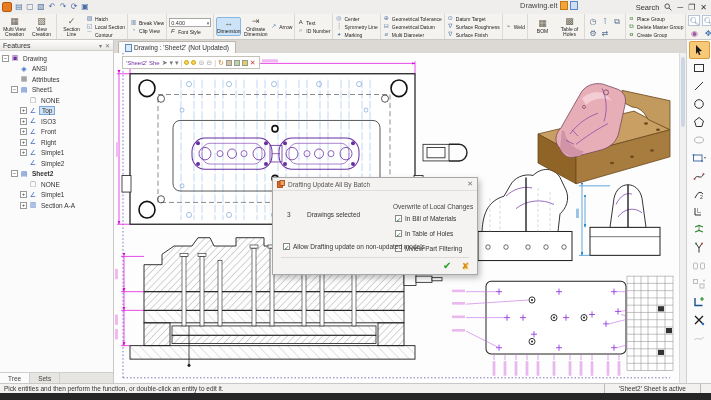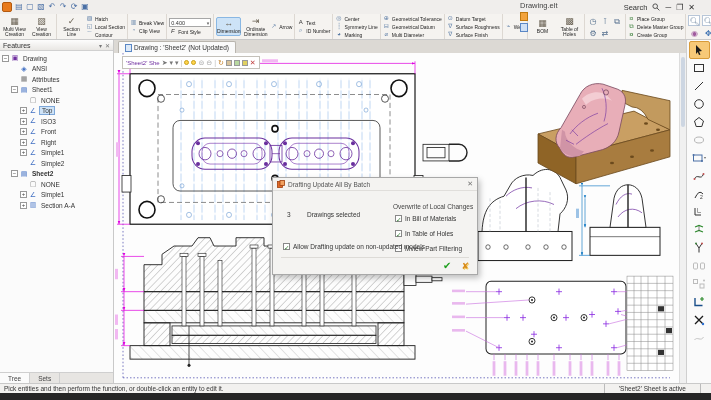--- a/index.html
+++ b/index.html
@@ -6,23 +6,23 @@
   html,body{width:711px;height:400px;overflow:hidden;background:#e8e8e8;
     font-family:"Liberation Sans","DejaVu Sans",sans-serif;color:#333;}
   .app{width:711px;height:400px;display:flex;flex-direction:column;background:#f0eeec;}
 
   
   .titlebar{height:14px;display:flex;align-items:center;background:#f0eeec;font-size:7.5px;flex:0 0 auto;}
   .applogo{width:10px;height:10px;margin:0 2px 0 2px;background:#e87b1e;border-radius:2px;border:1px solid #b35a10;}
   .qicon{width:10px;height:10px;margin-right:1px;font-size:8px;line-height:10px;text-align:center;color:#4a6fa5;cursor:default;}
   .menu{display:flex;margin-left:6px;}
   .menu span{padding:0 4px;color:#222;cursor:default;}
-  .doc-title{position:absolute;left:300px;top:1px;font-size:7.5px;color:#444;display:flex;align-items:flex-start;gap:2px;flex-direction:column;}
+  .doc-title{position:absolute;left:300px;top:1px;font-size:7.5px;color:#444;display:flex;align-items:center;gap:2px;}
   .doc-badge{width:8px;height:9px;display:inline-block;}
-  .win-ctrl{margin-left:auto;display:flex;align-items:center;gap:5px;padding-right:16px;font-size:7.5px;color:#333;}
+  .win-ctrl{margin-left:auto;display:flex;align-items:center;gap:5px;padding-right:4px;font-size:7.5px;color:#333;}
   .win-ctrl .glyph{font-size:8px;}
 
   
   .ribbon{height:26px;display:flex;align-items:stretch;background:#f5f3f0;border-bottom:1px solid #c9c9c9;overflow:hidden;flex:0 0 auto;}
   .rgroup{display:flex;align-items:center;border-right:1px solid #ddd8d2;padding:1px 2px;gap:2px;flex:0 0 auto;}
   .bigbtn{width:25px;display:flex;flex-direction:column;align-items:center;font-size:5px;line-height:5.5px;text-align:center;color:#222;}
   .bigbtn .bicon{font-size:9px;line-height:10px;height:11px;color:#6b6355;}
   .bigbtn.sel{background:#cde3f7;border:1px solid #89b7e3;border-radius:2px;}
   .smallcol{display:flex;flex-direction:column;justify-content:center;gap:1px;}
   .smallbtn{display:flex;align-items:center;gap:2px;font-size:5px;line-height:6px;white-space:nowrap;color:#222;}

